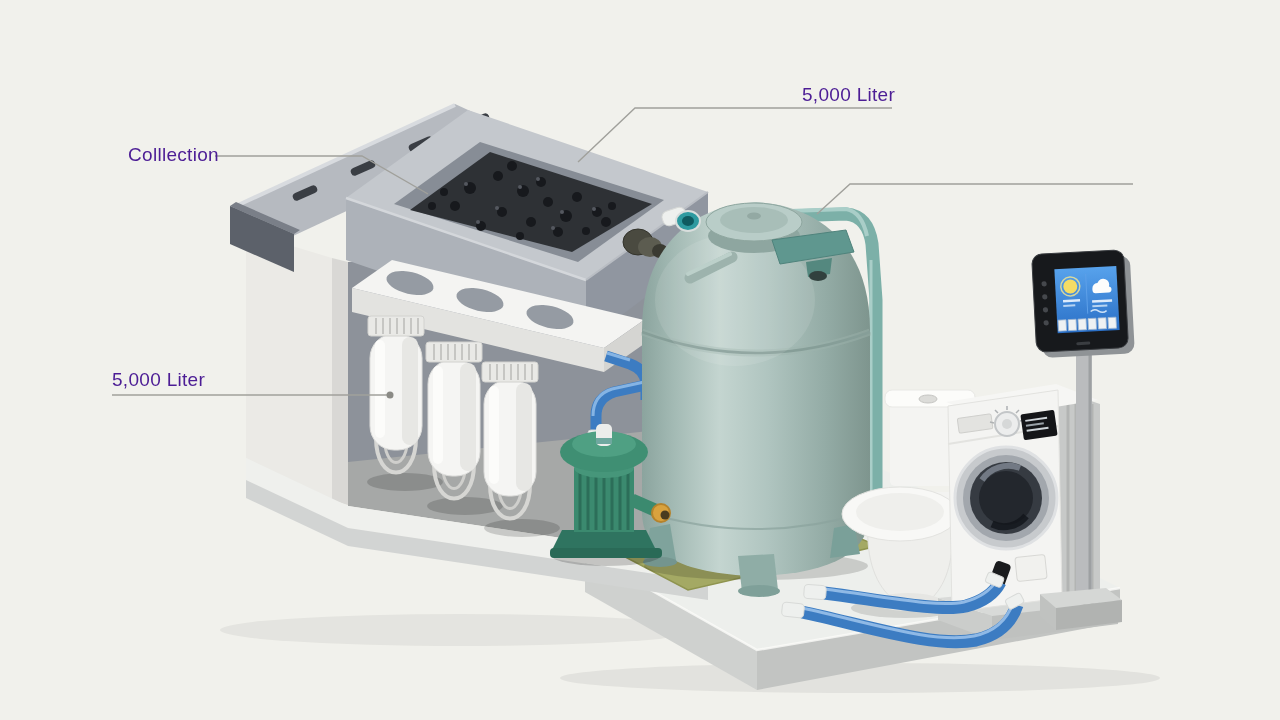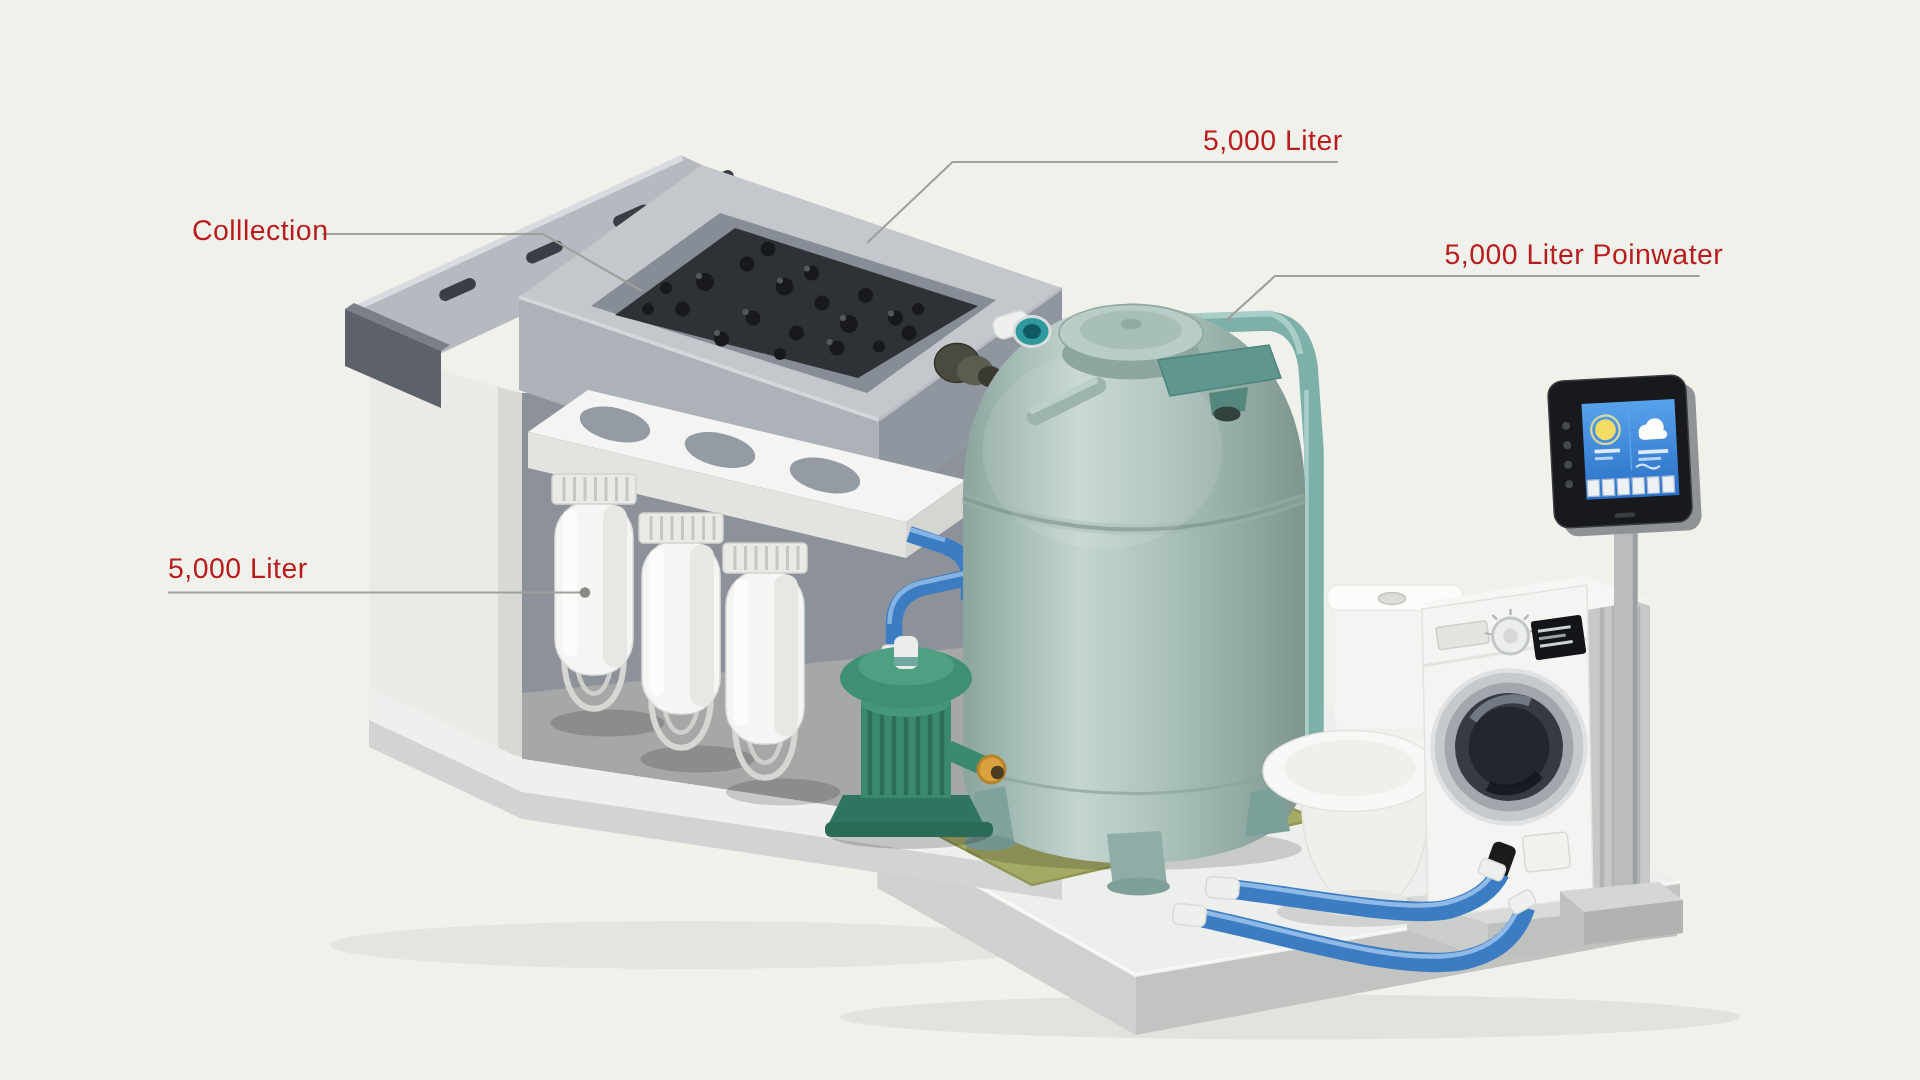--- a/index.html
+++ b/index.html
@@ -5,21 +5,21 @@
   html,body{margin:0;padding:0;background:#f1f1ec;}
   #stage{
     position:relative;width:1280px;height:720px;overflow:hidden;
     background:#f1f1ec;
     font-family:"Liberation Sans", sans-serif;
   }
   #stage svg{position:absolute;left:0;top:0;}
   .lbl{
     position:absolute;
     font-size:19px;
-    color:#b91c1c;
+    color:#4c1d95;
     letter-spacing:.3px;
     white-space:nowrap;
     line-height:1.1;
     user-select:none;
   }
 </style>
 </head>
 <body>
 
 <div id="stage">
@@ -359,16 +359,15 @@
     <polyline points="215,156 362,156 428,194"></polyline>
     <polyline points="892,108 635,108 578,162"></polyline>
     <polyline points="1133,184 850,184 817,214"></polyline>
     <polyline points="112,395 387,395"></polyline>
     <circle cx="390" cy="395" r="3.5" fill="#8a8a85" stroke="none"></circle>
   </g>
 </svg>
 
 <div class="lbl" style="left:128px;top:145px">Colllection</div>
 <div class="lbl" style="left:802px;top:85px">5,000 Liter</div>
-<div class="lbl" style="left:963px;top:161px">5,000 Liter Poinwater</div>
 <div class="lbl" style="left:112px;top:370px">5,000 Liter</div>
 
 </div>
 
 </body></html>

